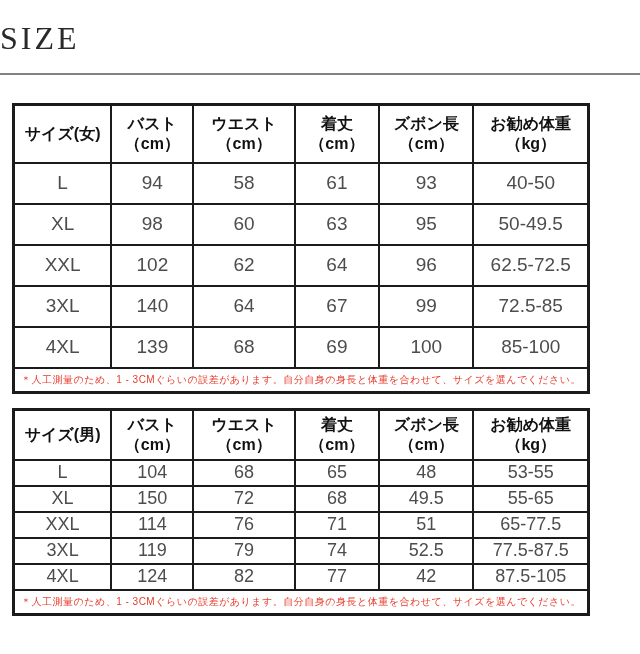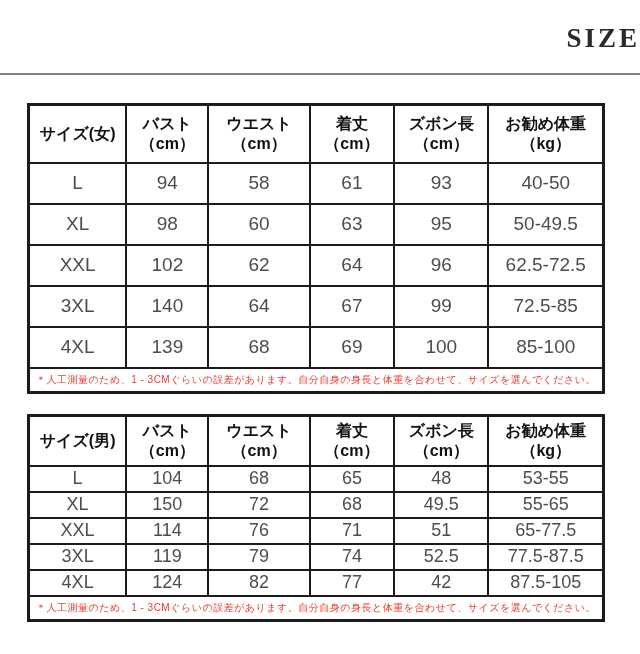--- a/index.html
+++ b/index.html
@@ -4,37 +4,37 @@
 <style>
   * { margin: 0; padding: 0; box-sizing: border-box; }
   html, body {
     width: 640px;
     background: #ffffff;
     font-family: "Liberation Sans", "DejaVu Sans", sans-serif;
   }
   body { height: 654px; padding-top: 20px; }
 
   .page-title {
-    text-align: right;
+    text-align: left;
     font-family: "Liberation Serif", "DejaVu Serif", serif;
-    font-size: 27px;
-    font-weight: 700;
+    font-size: 32px;
+    font-weight: 400;
     letter-spacing: 3px;
     color: #2a2a2a;
     line-height: 36px;
   }
 
   .title-divider {
     margin-top: 17px;
     height: 2px;
     background: #828282;
     width: 100%;
   }
 
-  .tables-wrap { padding-left: 27px; }
+  .tables-wrap { padding-left: 12px; }
 
   table.size-table {
     width: 578px;
     border-collapse: collapse;
     table-layout: fixed;
     border: 3px solid #1b1b1b;
   }
   table.size-table th, table.size-table td {
     border: 2px solid #1b1b1b;
     text-align: center;
@@ -49,21 +49,21 @@
   }
   table.size-table td {
     color: #4d4d4d;
     font-weight: 400;
   }
 
   #table-women { margin-top: 28px; }
   #table-women th { height: 58px; }
   #table-women td { height: 41px; font-size: 19px; }
 
-  #table-men { margin-top: 20px; }
+  #table-men { margin-top: 14px; }
   #table-men th { height: 50px; }
   #table-men td { height: 26px; font-size: 18px; }
 
   td.note-cell {
     font-size: 10px !important;
     font-weight: 700;
     color: #e73b2c !important;
     height: 25px !important;
     letter-spacing: 0.5px;
   }

